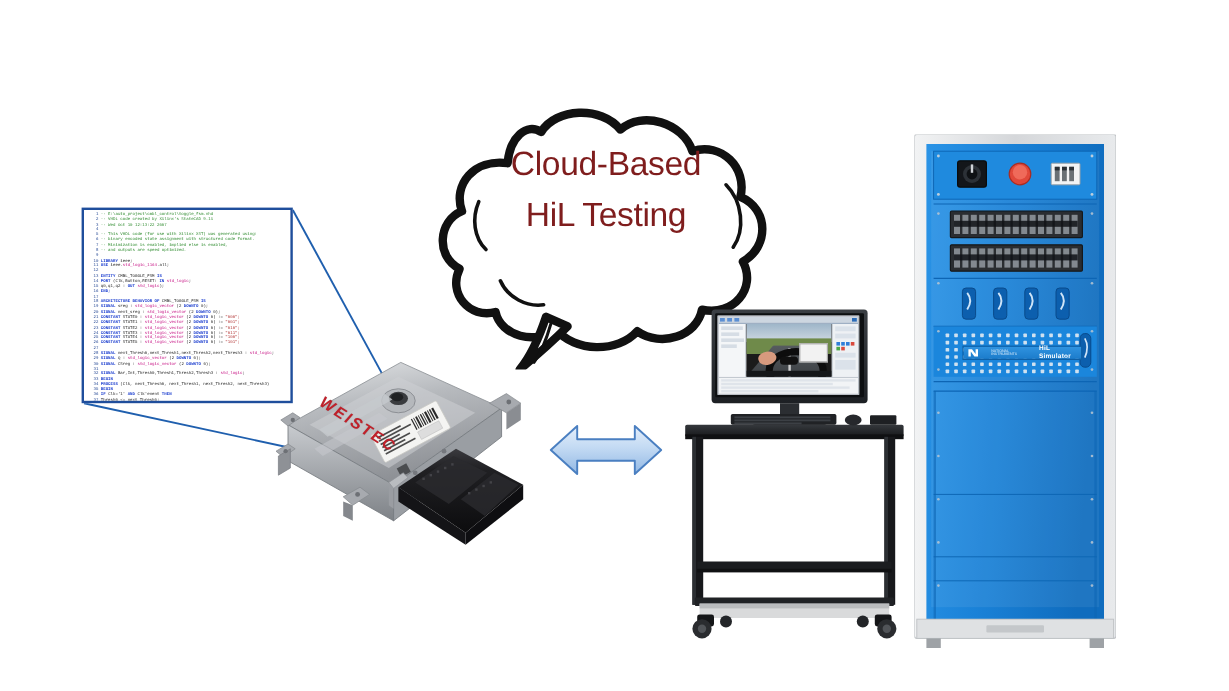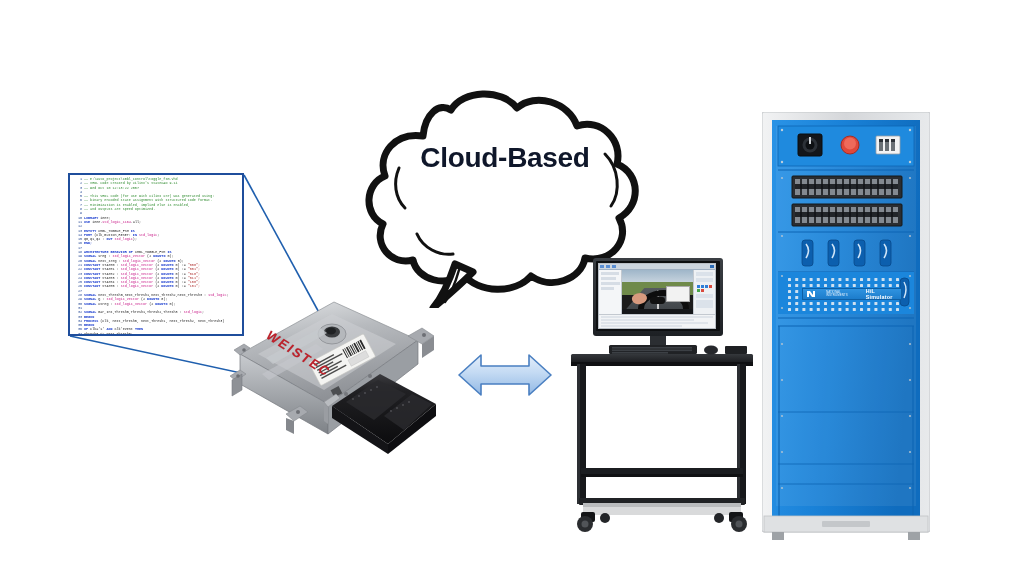--- a/index.html
+++ b/index.html
@@ -5,21 +5,21 @@
   html,body{margin:0;padding:0;background:#ffffff;}
   body{width:1024px;height:576px;overflow:hidden;font-family:"Liberation Sans",sans-serif;}
   #canvas{position:relative;width:1024px;height:576px;background:#ffffff;}
 
   
   #cloud-group{position:absolute;left:355px;top:58px;width:300px;height:250px;}
   #cloud-group svg{position:absolute;left:0;top:0;}
   #cloud-text{position:absolute;left:0;top:0;width:300px;height:200px;
     display:flex;flex-direction:column;align-items:center;justify-content:center;
     pointer-events:none;}
-  .cloud-line{font-size:28px;font-weight:bold;color:#0f172a;letter-spacing:-0.3px;line-height:1.5;}
+  .cloud-line{font-size:28px;font-weight:normal;color:#7f1d1d;letter-spacing:-0.3px;line-height:1.5;}
 
   
   #code-window{position:absolute;left:68px;top:173px;width:176px;height:163px;
     background:#ffffff;border:2px solid #1f4e9c;box-sizing:border-box;
     overflow:hidden;padding:2px 1px 0 1px;}
   .code-row{display:flex;align-items:flex-start;height:4.3px;line-height:4.3px;white-space:nowrap;}
   .ln{width:11px;min-width:11px;text-align:right;padding-right:2px;color:#1a3f8f;
       font-family:"Liberation Mono",monospace;font-size:3.4px;}
   .ctxt{font-family:"Liberation Mono",monospace;font-size:3.4px;color:#202020;}
   .cm{color:#2e8b2e;}
@@ -108,20 +108,21 @@
 
       <path d="M44 110 C38 124 40 140 50 150" fill="none" stroke="#111" stroke-width="3" stroke-linecap="round"></path>
       <path d="M250 96 C264 110 266 134 256 148" fill="none" stroke="#111" stroke-width="3" stroke-linecap="round"></path>
       <path d="M62 176 C68 190 84 198 98 196" fill="none" stroke="#111" stroke-width="3" stroke-linecap="round"></path>
 
       <path d="M100 206 C94 224 88 238 78 250 C90 240 104 228 118 214 Z" fill="#ffffff" stroke="#111111" stroke-width="7" stroke-linejoin="round"></path>
       <path d="M104 212 C100 226 96 236 90 244" fill="none" stroke="#111" stroke-width="2.5" stroke-linecap="round"></path>
     </svg>
     <div id="cloud-text">
       <div class="cloud-line">Cloud-Based</div>
+      <div class="cloud-line">HiL Testing</div>
     </div>
   </div>
 
   <svg id="callouts">
     <line x1="244" y1="175" x2="322" y2="318" stroke="#1f5fae" stroke-width="1.6"></line>
     <line x1="70" y1="336" x2="292" y2="384" stroke="#1f5fae" stroke-width="1.6"></line>
   </svg>
 
   <div id="code-window">
     <div id="code-lines">

